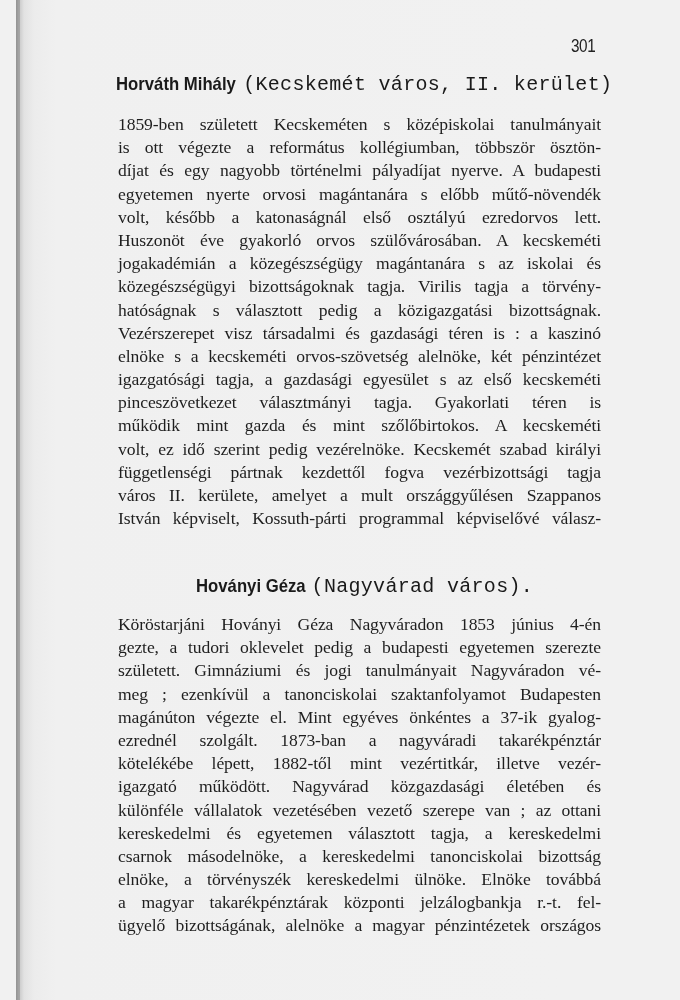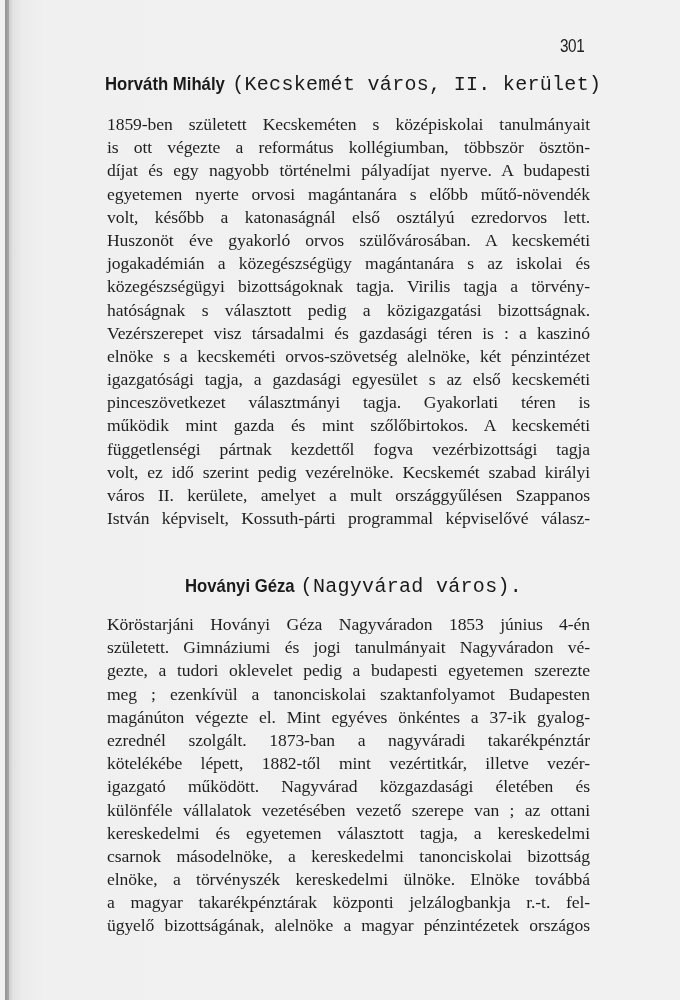--- a/index.html
+++ b/index.html
@@ -4,21 +4,21 @@
 <style>
   html, body { margin: 0; padding: 0; }
   body {
     width: 680px; height: 1000px; overflow: hidden;
     background: #f1f1f1;
     position: relative;
     font-family: "Liberation Serif", "DejaVu Serif", serif;
     color: #1e1e1e;
   }
   .page {
-    position: absolute; left: 5px; top: 0; width: 548px; height: 1000px;
+    position: absolute; left: 16px; top: 0; width: 548px; height: 1000px;
     background: linear-gradient(to right, #9a9a9a 0px, #c8c8c8 3px, #e2e2e2 8px, #ececec 18px, #f0f0f0 40px, #f1f1f1 100%);
   }
   .spine-shadow {
     position: absolute; left: 0; top: 0; width: 4px; height: 1000px;
     background: #8e8e8e; opacity: 0.6;
   }
   .page-number {
     position: absolute; left: 555px; top: 36px;
     font-family: "Liberation Sans", "DejaVu Sans", sans-serif;
     font-size: 18px; color: #222; letter-spacing: -0.5px;
@@ -74,35 +74,35 @@
     <span class="line">volt, később a katonaságnál első osztályú ezredorvos lett.</span>
     <span class="line">Huszonöt éve gyakorló orvos szülővárosában. A kecskeméti</span>
     <span class="line">jogakadémián a közegészségügy magántanára s az iskolai és</span>
     <span class="line">közegészségügyi bizottságoknak tagja. Virilis tagja a törvény-</span>
     <span class="line">hatóságnak s választott pedig a közigazgatási bizottságnak.</span>
     <span class="line">Vezérszerepet visz társadalmi és gazdasági téren is : a kaszinó</span>
     <span class="line">elnöke s a kecskeméti orvos-szövetség alelnöke, két pénzintézet</span>
     <span class="line">igazgatósági tagja, a gazdasági egyesület s az első kecskeméti</span>
     <span class="line">pinceszövetkezet választmányi tagja. Gyakorlati téren is</span>
     <span class="line">működik mint gazda és mint szőlőbirtokos. A kecskeméti</span>
+    <span class="line">volt, ez idő szerint pedig vezérelnöke. Kecskemét szabad királyi</span>
     <span class="line">függetlenségi pártnak kezdettől fogva vezérbizottsági tagja</span>
-    <span class="line">volt, ez idő szerint pedig vezérelnöke. Kecskemét szabad királyi</span>
     <span class="line">város II. kerülete, amelyet a mult országgyűlésen Szappanos</span>
     <span class="line">István képviselt, Kossuth-párti programmal képviselővé válasz-</span>
   </div>
 
   <div class="heading" id="h2">
     <span class="name">Hoványi Géza</span>
     <span class="place"> (Nagyvárad város).</span>
   </div>
 
   <div class="para" id="p2">
     <span class="line">Köröstarjáni Hoványi Géza Nagyváradon 1853 június 4-én</span>
+    <span class="line">gezte, a tudori oklevelet pedig a budapesti egyetemen szerezte</span>
     <span class="line">született. Gimnáziumi és jogi tanulmányait Nagyváradon vé-</span>
-    <span class="line">gezte, a tudori oklevelet pedig a budapesti egyetemen szerezte</span>
     <span class="line">meg ; ezenkívül a tanonciskolai szaktanfolyamot Budapesten</span>
     <span class="line">magánúton végezte el. Mint egyéves önkéntes a 37-ik gyalog-</span>
     <span class="line">ezrednél szolgált. 1873-ban a nagyváradi takarékpénztár</span>
     <span class="line">kötelékébe lépett, 1882-től mint vezértitkár, illetve vezér-</span>
     <span class="line">igazgató működött. Nagyvárad közgazdasági életében és</span>
     <span class="line">különféle vállalatok vezetésében vezető szerepe van ; az ottani</span>
     <span class="line">kereskedelmi és egyetemen választott tagja, a kereskedelmi</span>
     <span class="line">csarnok másodelnöke, a kereskedelmi tanonciskolai bizottság</span>
     <span class="line">elnöke, a törvényszék kereskedelmi ülnöke. Elnöke továbbá</span>
     <span class="line">a magyar takarékpénztárak központi jelzálogbankja r.-t. fel-</span>

